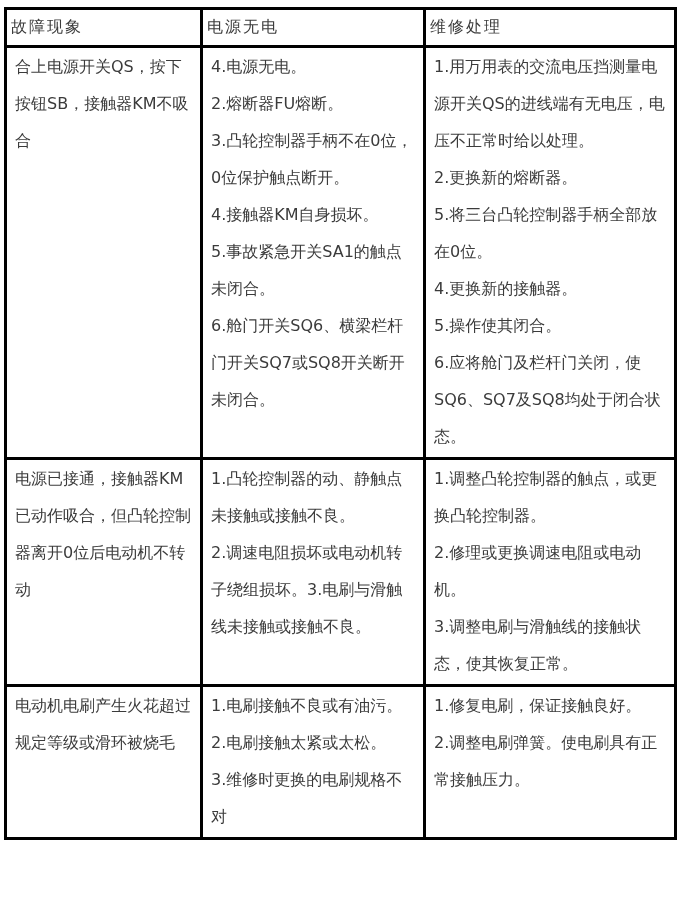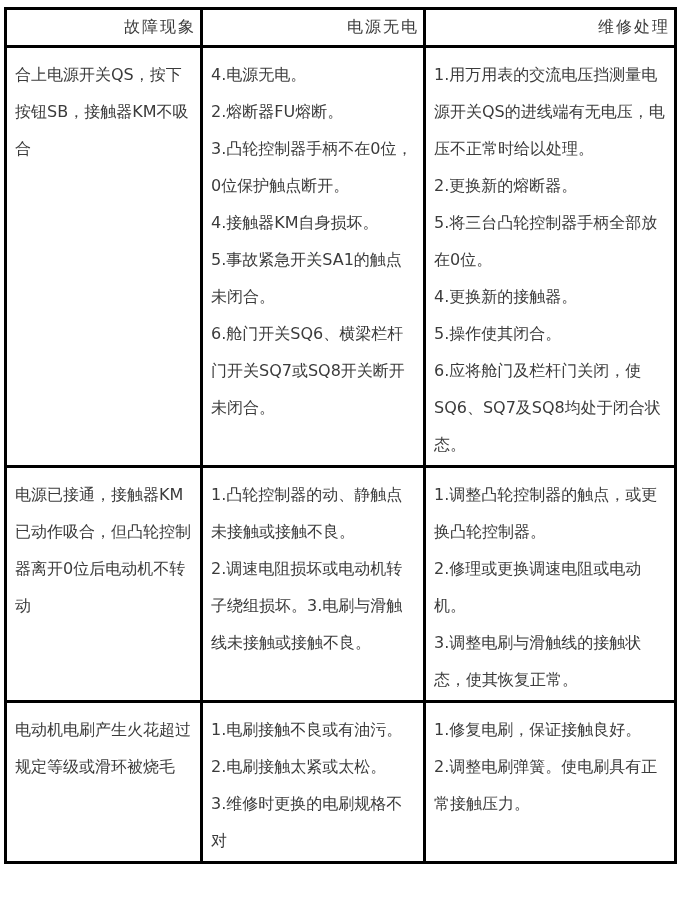--- a/index.html
+++ b/index.html
@@ -25,29 +25,29 @@
   .fault-table td {
     border: 3px solid #000000;
     box-sizing: border-box;
     color: #3b3b3b;
     font-size: 16px;
     font-weight: normal;
     overflow: hidden;
   }
   .fault-table th {
     height: 38px;
-    text-align: right;
+    text-align: left;
     vertical-align: middle;
     padding: 2px 4px;
     letter-spacing: 2px;
   }
   .fault-table td {
     vertical-align: top;
     text-align: left;
-    padding: 8px 6px 2px 8px;
+    padding: 0 6px 2px 8px;
     line-height: 37px;
   }
   .col-phenomenon { width: 196px; }
   .col-cause      { width: 223px; }
   .col-remedy     { width: 251px; }
   tr.row-1 td { height: 373px; }
   tr.row-2 td { height: 119px; }
   tr.row-3 td { height: 220px; }
   tr.row-4 td { height: 148px; }
   .fault-table p.line {

